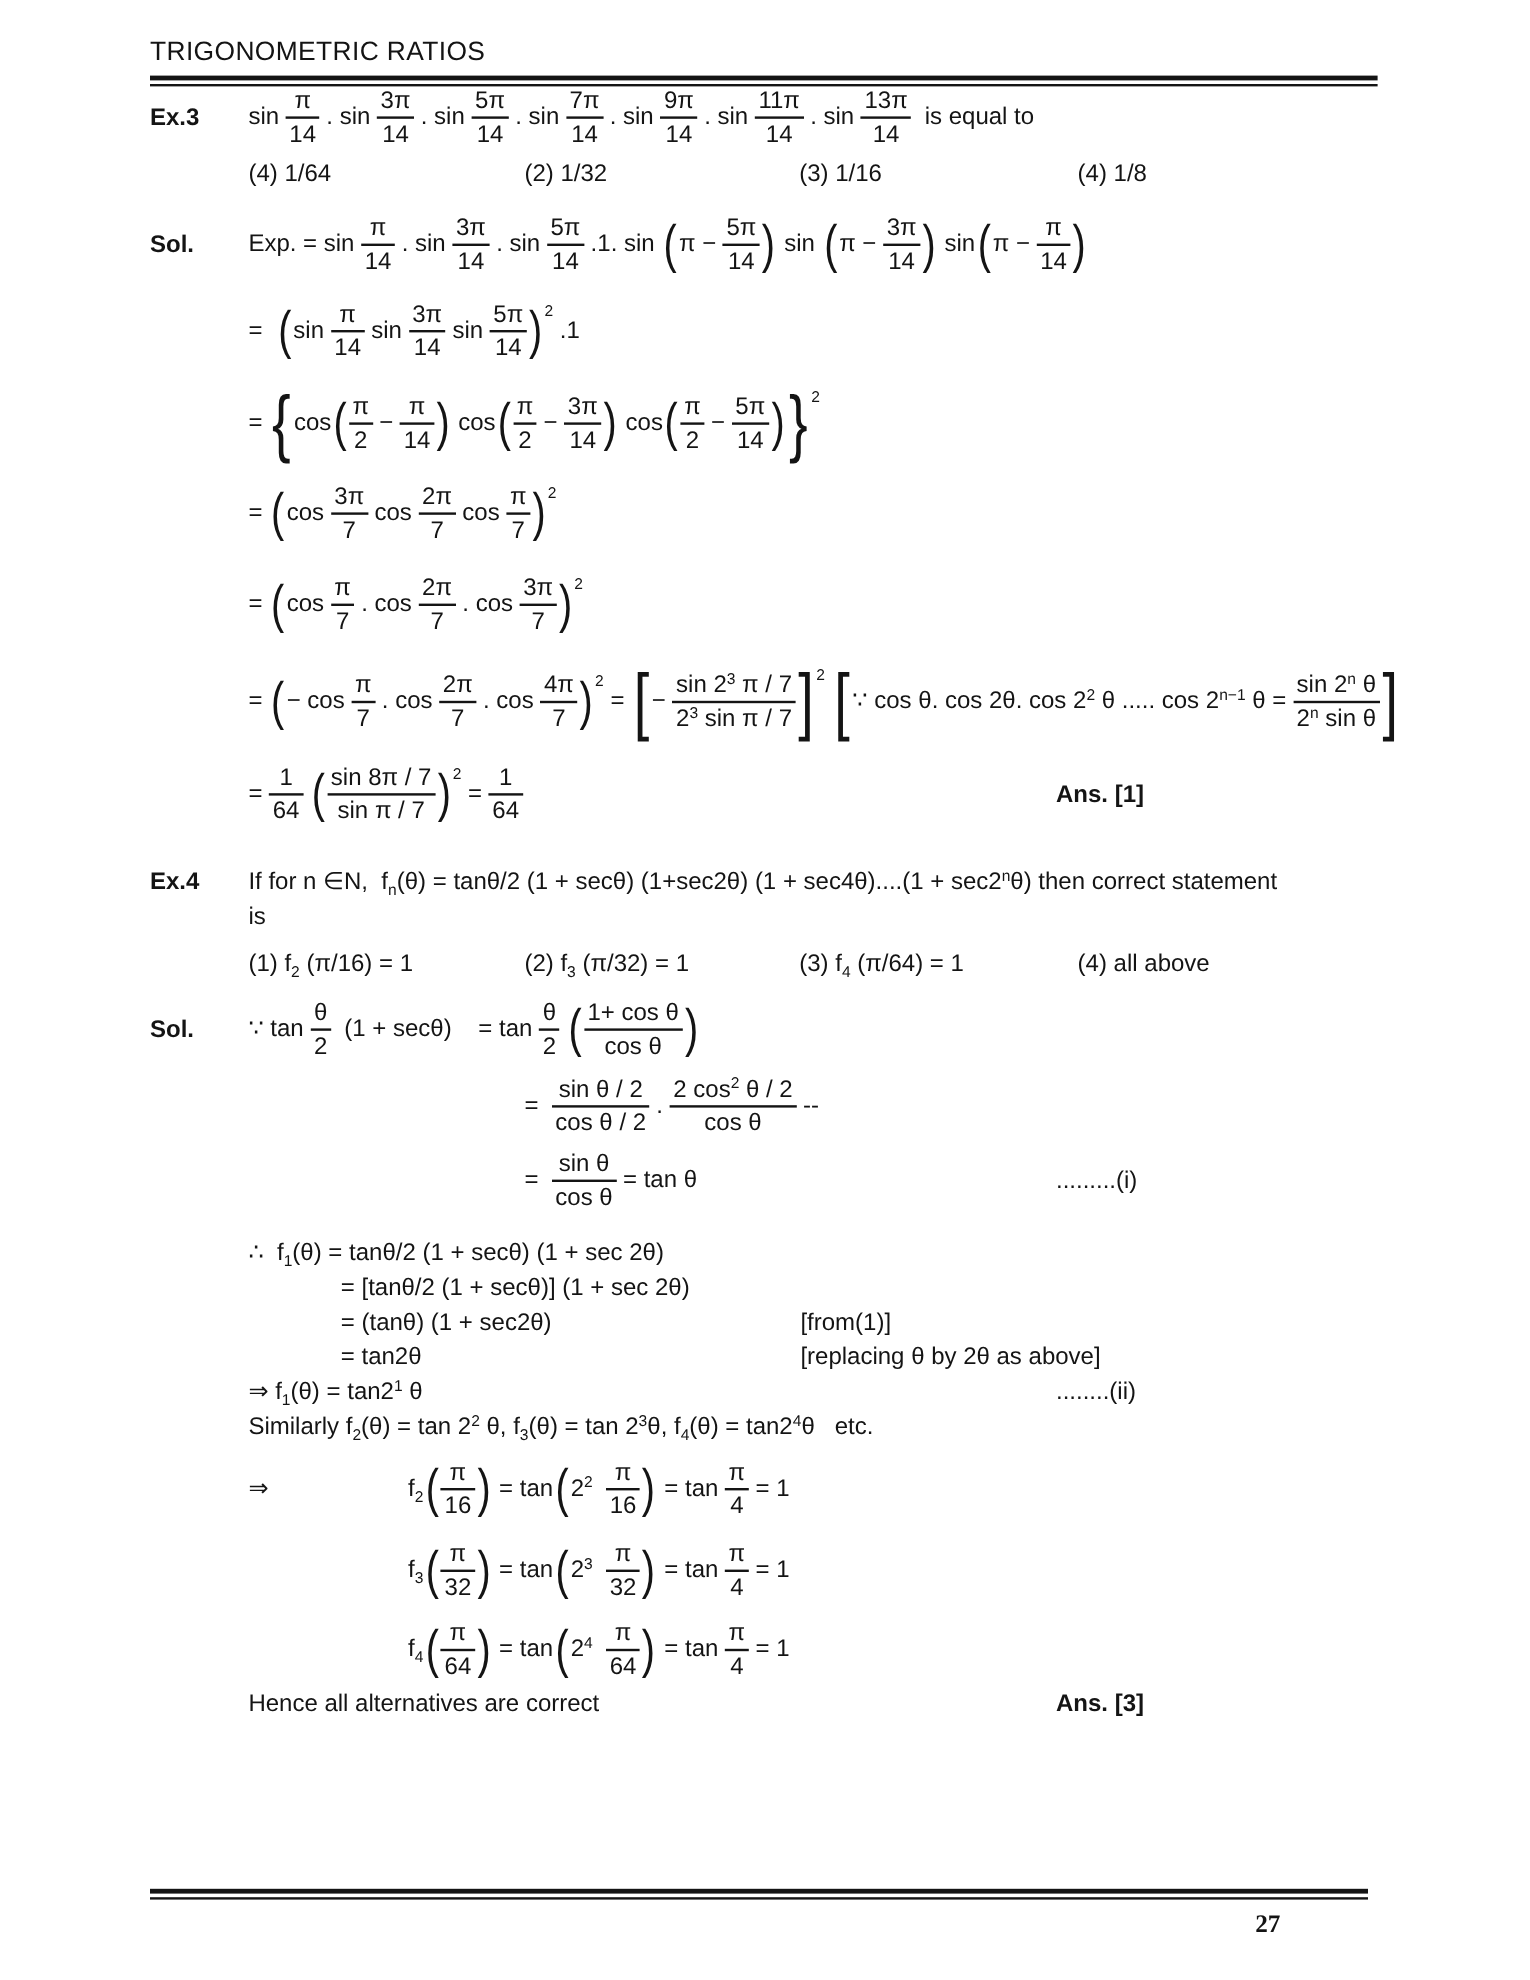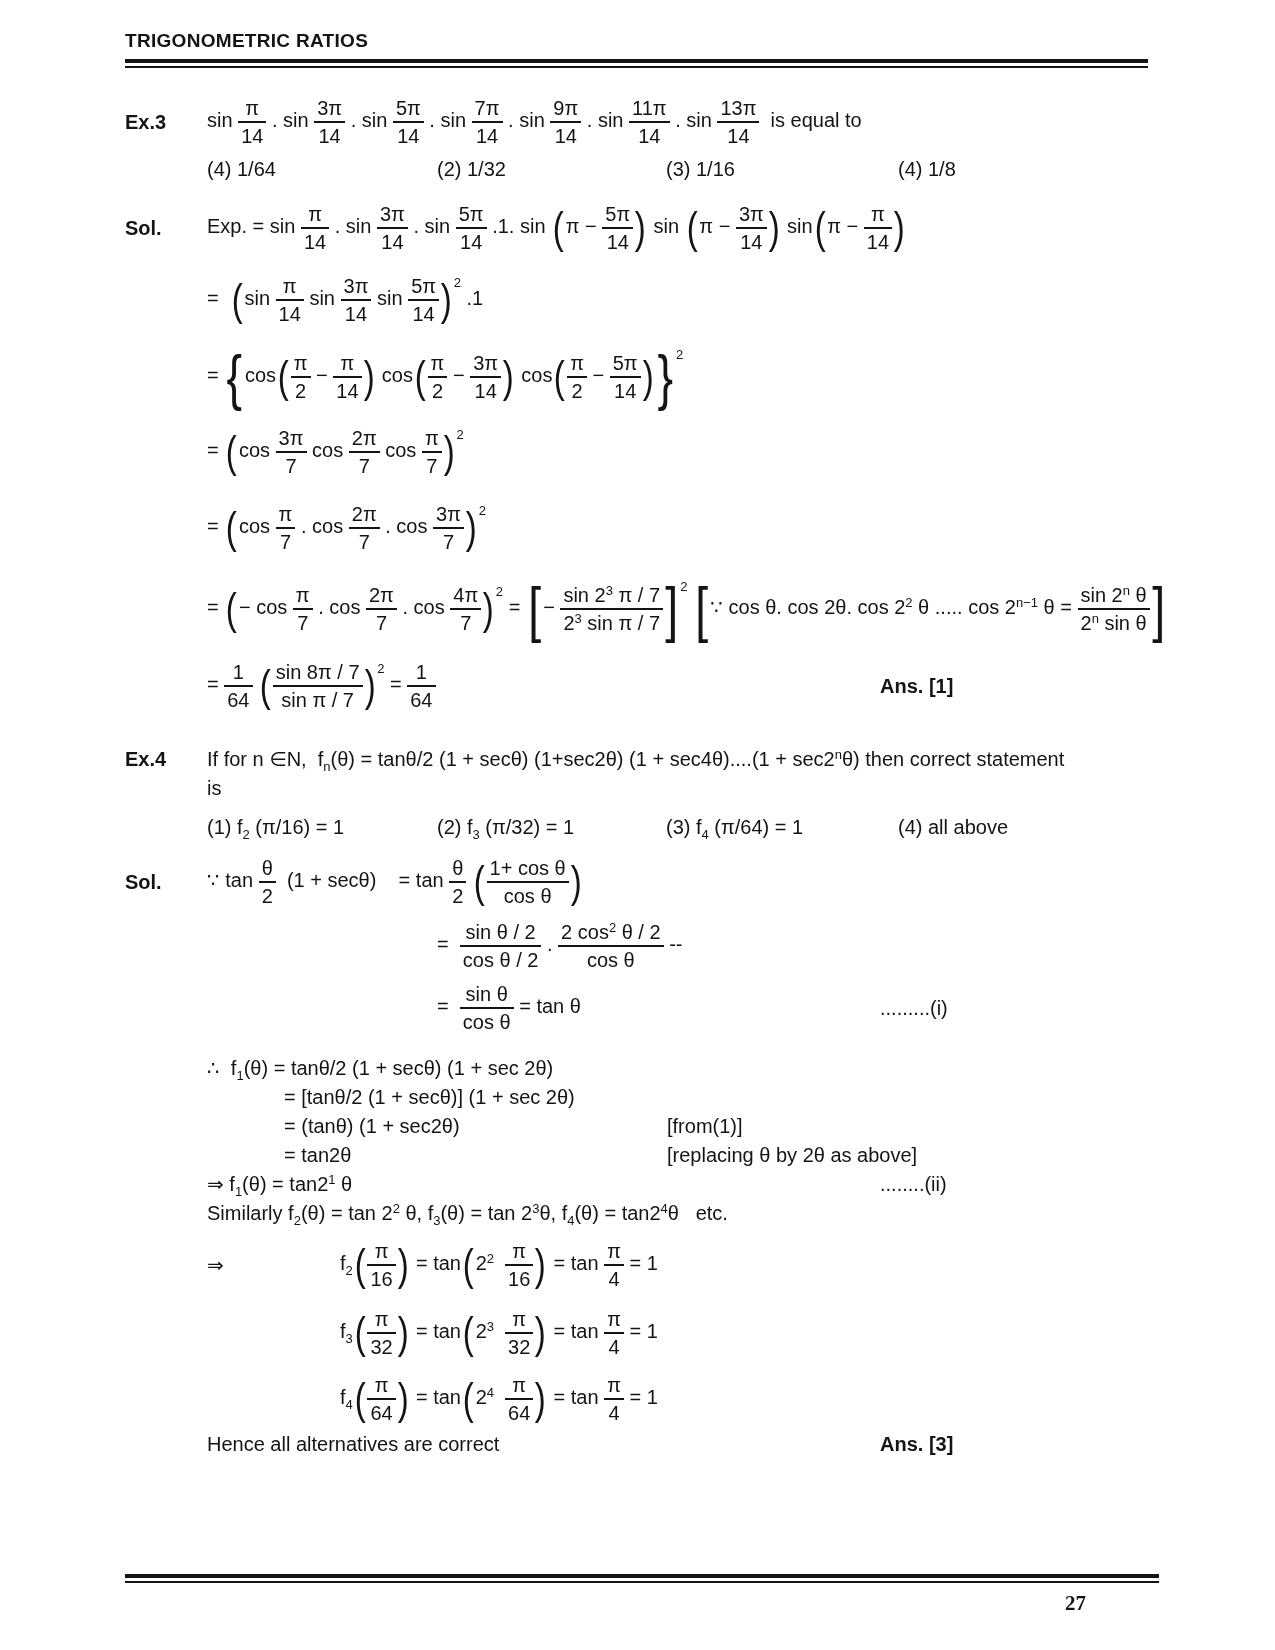--- a/index.html
+++ b/index.html
@@ -2,21 +2,21 @@
 <html><head>
 <meta charset="utf-8">
 <style>
   html,body { margin:0; padding:0; background:#ffffff; }
   .page {
     position:relative; width:1275px; height:1650px; background:#fff;
     font-family:"Liberation Sans","DejaVu Sans",sans-serif;
     font-size:20px; color:#141414; box-sizing:border-box;
     padding:30px 127px 0 125px; overflow:hidden;
   }
-  .title { font-size:19px; font-weight:bold; letter-spacing:.3px; }
+  .title { font-size:22px; font-weight:normal; letter-spacing:.3px; }
   .rule { margin-top:7px; border-top:4px solid #141414; border-bottom:2px solid #141414; height:3px; }
 
   .line { position:relative; display:flex; align-items:center; line-height:1.35; }
   .label { flex:none; width:82px; font-weight:bold; }
   .arrowslot { flex:none; width:133px; }
   .math { white-space:pre; }
   .ind-t { margin-left:77px; }
   .ind-eq { margin-left:230px; }
 
   .fr { display:inline-block; vertical-align:middle; text-align:center; line-height:1.2; }
@@ -31,21 +31,21 @@
   sub { font-size:13px; vertical-align:-5px; line-height:0; }
 
   .note { position:absolute; left:755px; font-weight:bold; white-space:pre; }
   .note.dots { font-weight:normal; }
   .mid { position:absolute; left:542px; white-space:pre; }
 
   .options { position:relative; height:28px; }
   .opt { position:absolute; top:0; white-space:pre; }
   .o1{left:82px} .o2{left:312px} .o3{left:541px} .o4{left:773px}
 
-  .ex3-problem { margin-top:28px; }
+  .ex3-problem { margin-top:0; }
   .ex3-options { margin-top:10px; }
   .ex3-s1 { margin-top:16px; }
   .ex3-s2 { margin-top:20px; }
   .ex3-s3 { margin-top:20px; }
   .ex3-s4 { margin-top:18px; }
   .ex3-s5 { margin-top:24px; }
   .ex3-s6 { margin-top:24px; }
   .ex3-s7 { margin-top:20px; }
   .ex4-problem { margin-top:34px; }
   .ex4-problem2 { margin-top:2px; }
@@ -53,21 +53,21 @@
   .ex4-s1 { margin-top:12px; }
   .ex4-s2 { margin-top:12px; }
   .ex4-s3 { margin-top:10px; }
   .ex4-t1 { margin-top:21px; }
   .ex4-t { margin-top:2px; }
   .ex4-d1 { margin-top:12px; }
   .ex4-d2 { margin-top:16px; }
   .ex4-d3 { margin-top:14px; }
   .ex4-hence { margin-top:6px; }
 
-  .footer { position:absolute; left:125px; right:116px; bottom:34px; }
+  .footer { position:absolute; left:125px; right:135px; bottom:34px; }
   .pagenum { text-align:right; padding-right:73px; margin-top:8px;
     font-family:"Liberation Serif","DejaVu Serif",serif; font-weight:bold; font-size:21px; }
 </style>
 </head>
 <body>
 
 <div class="page">
 
   <div>
     <div class="title">TRIGONOMETRIC RATIOS</div>

